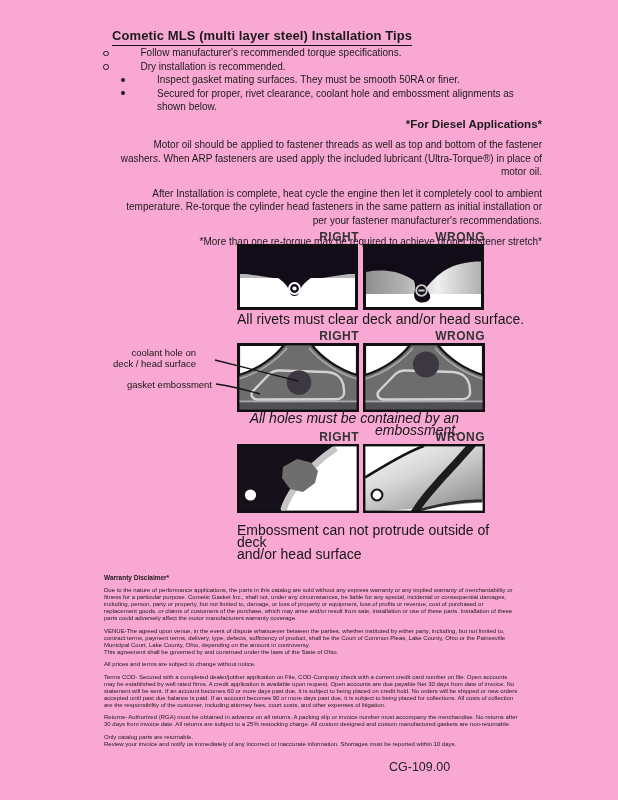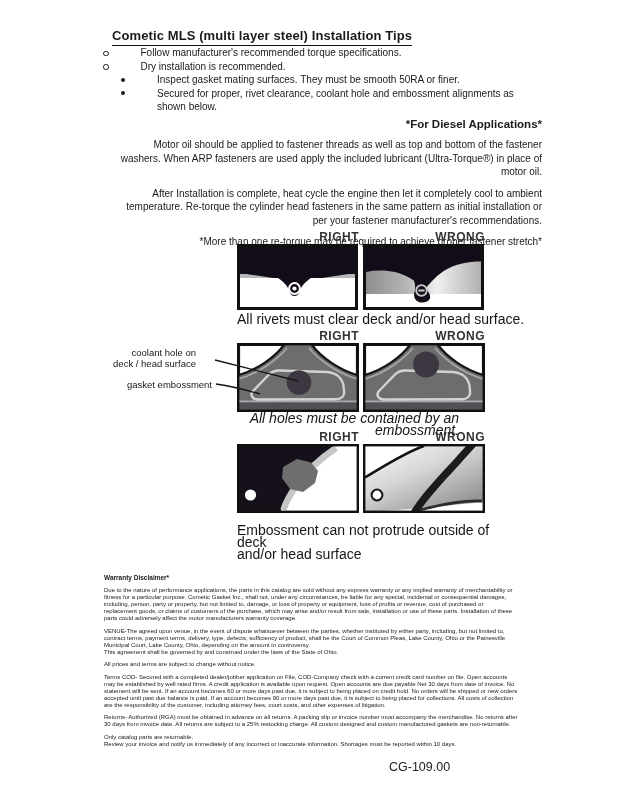--- a/index.html
+++ b/index.html
@@ -1,17 +1,17 @@
 <!DOCTYPE html>
 <html><head>
 <meta charset="utf-8">
 <style>
   html,body{margin:0;padding:0;background:#e8e8e8;}
   .page{
-    position:relative;width:618px;height:800px;background:#ffffff;
+    position:relative;width:618px;height:800px;background:#f9a8d4;
     font-family:"Liberation Sans", sans-serif;color:#1a1a1a;overflow:hidden;
     margin:0 auto;
   }
   
   .title-wrap{position:absolute;left:112px;top:26px;}
   .doc-title{font-size:13px;font-weight:bold;border-bottom:1.5px solid #111;padding-bottom:2px;letter-spacing:0.1px;}
   
   .bullets{position:absolute;left:103px;top:46px;width:440px;font-size:10px;line-height:13.5px;}
   .b-row{display:flex;align-items:flex-start;gap:28px;}
   .b-row.sub{margin-left:18px;}

